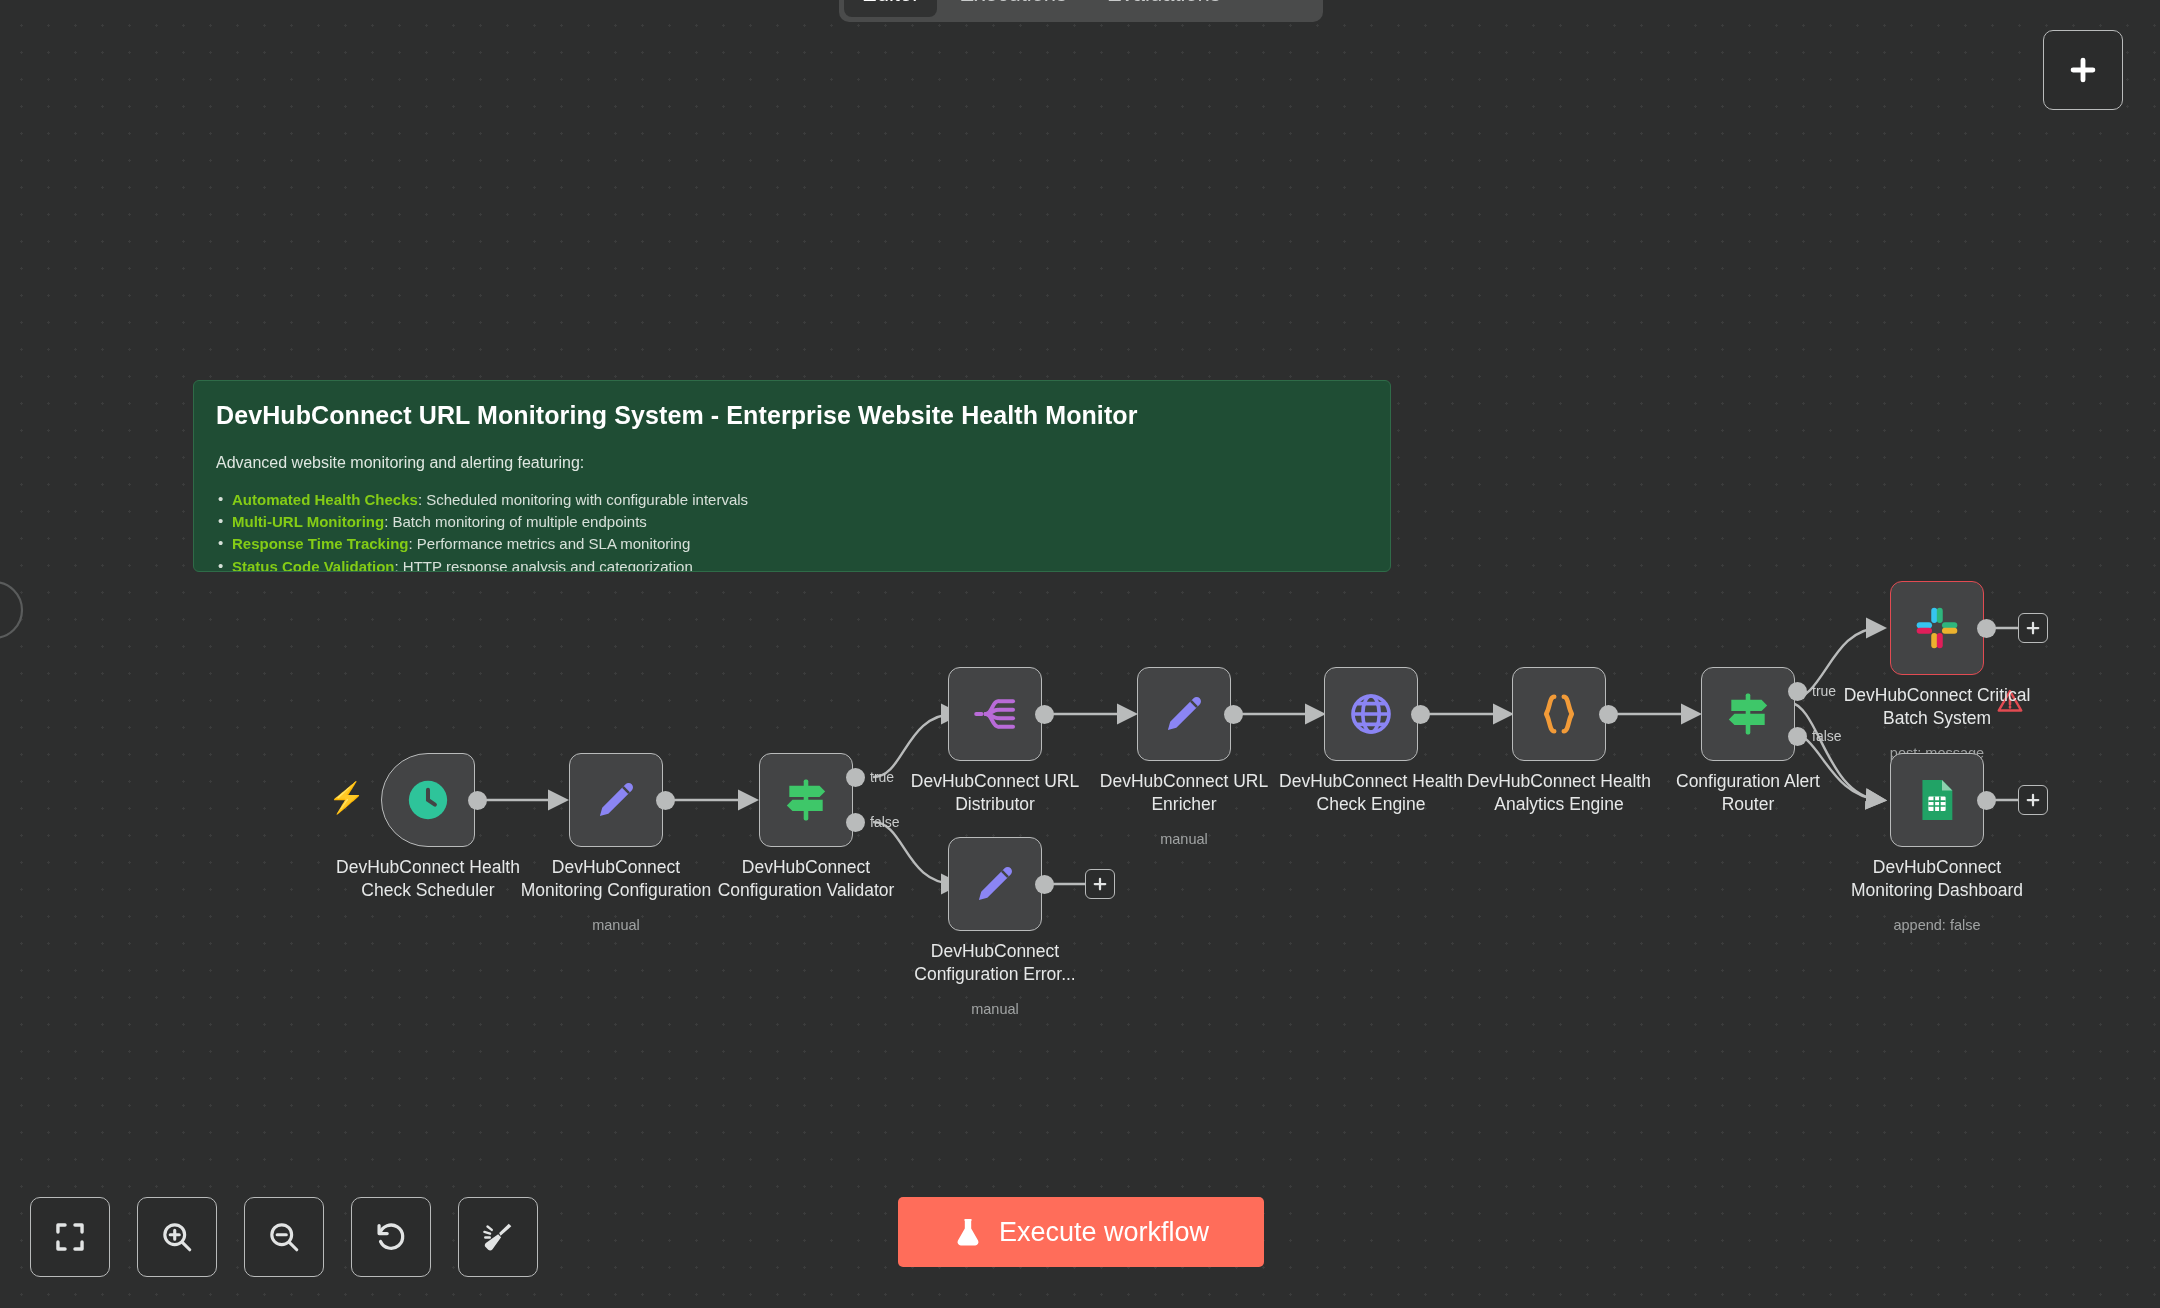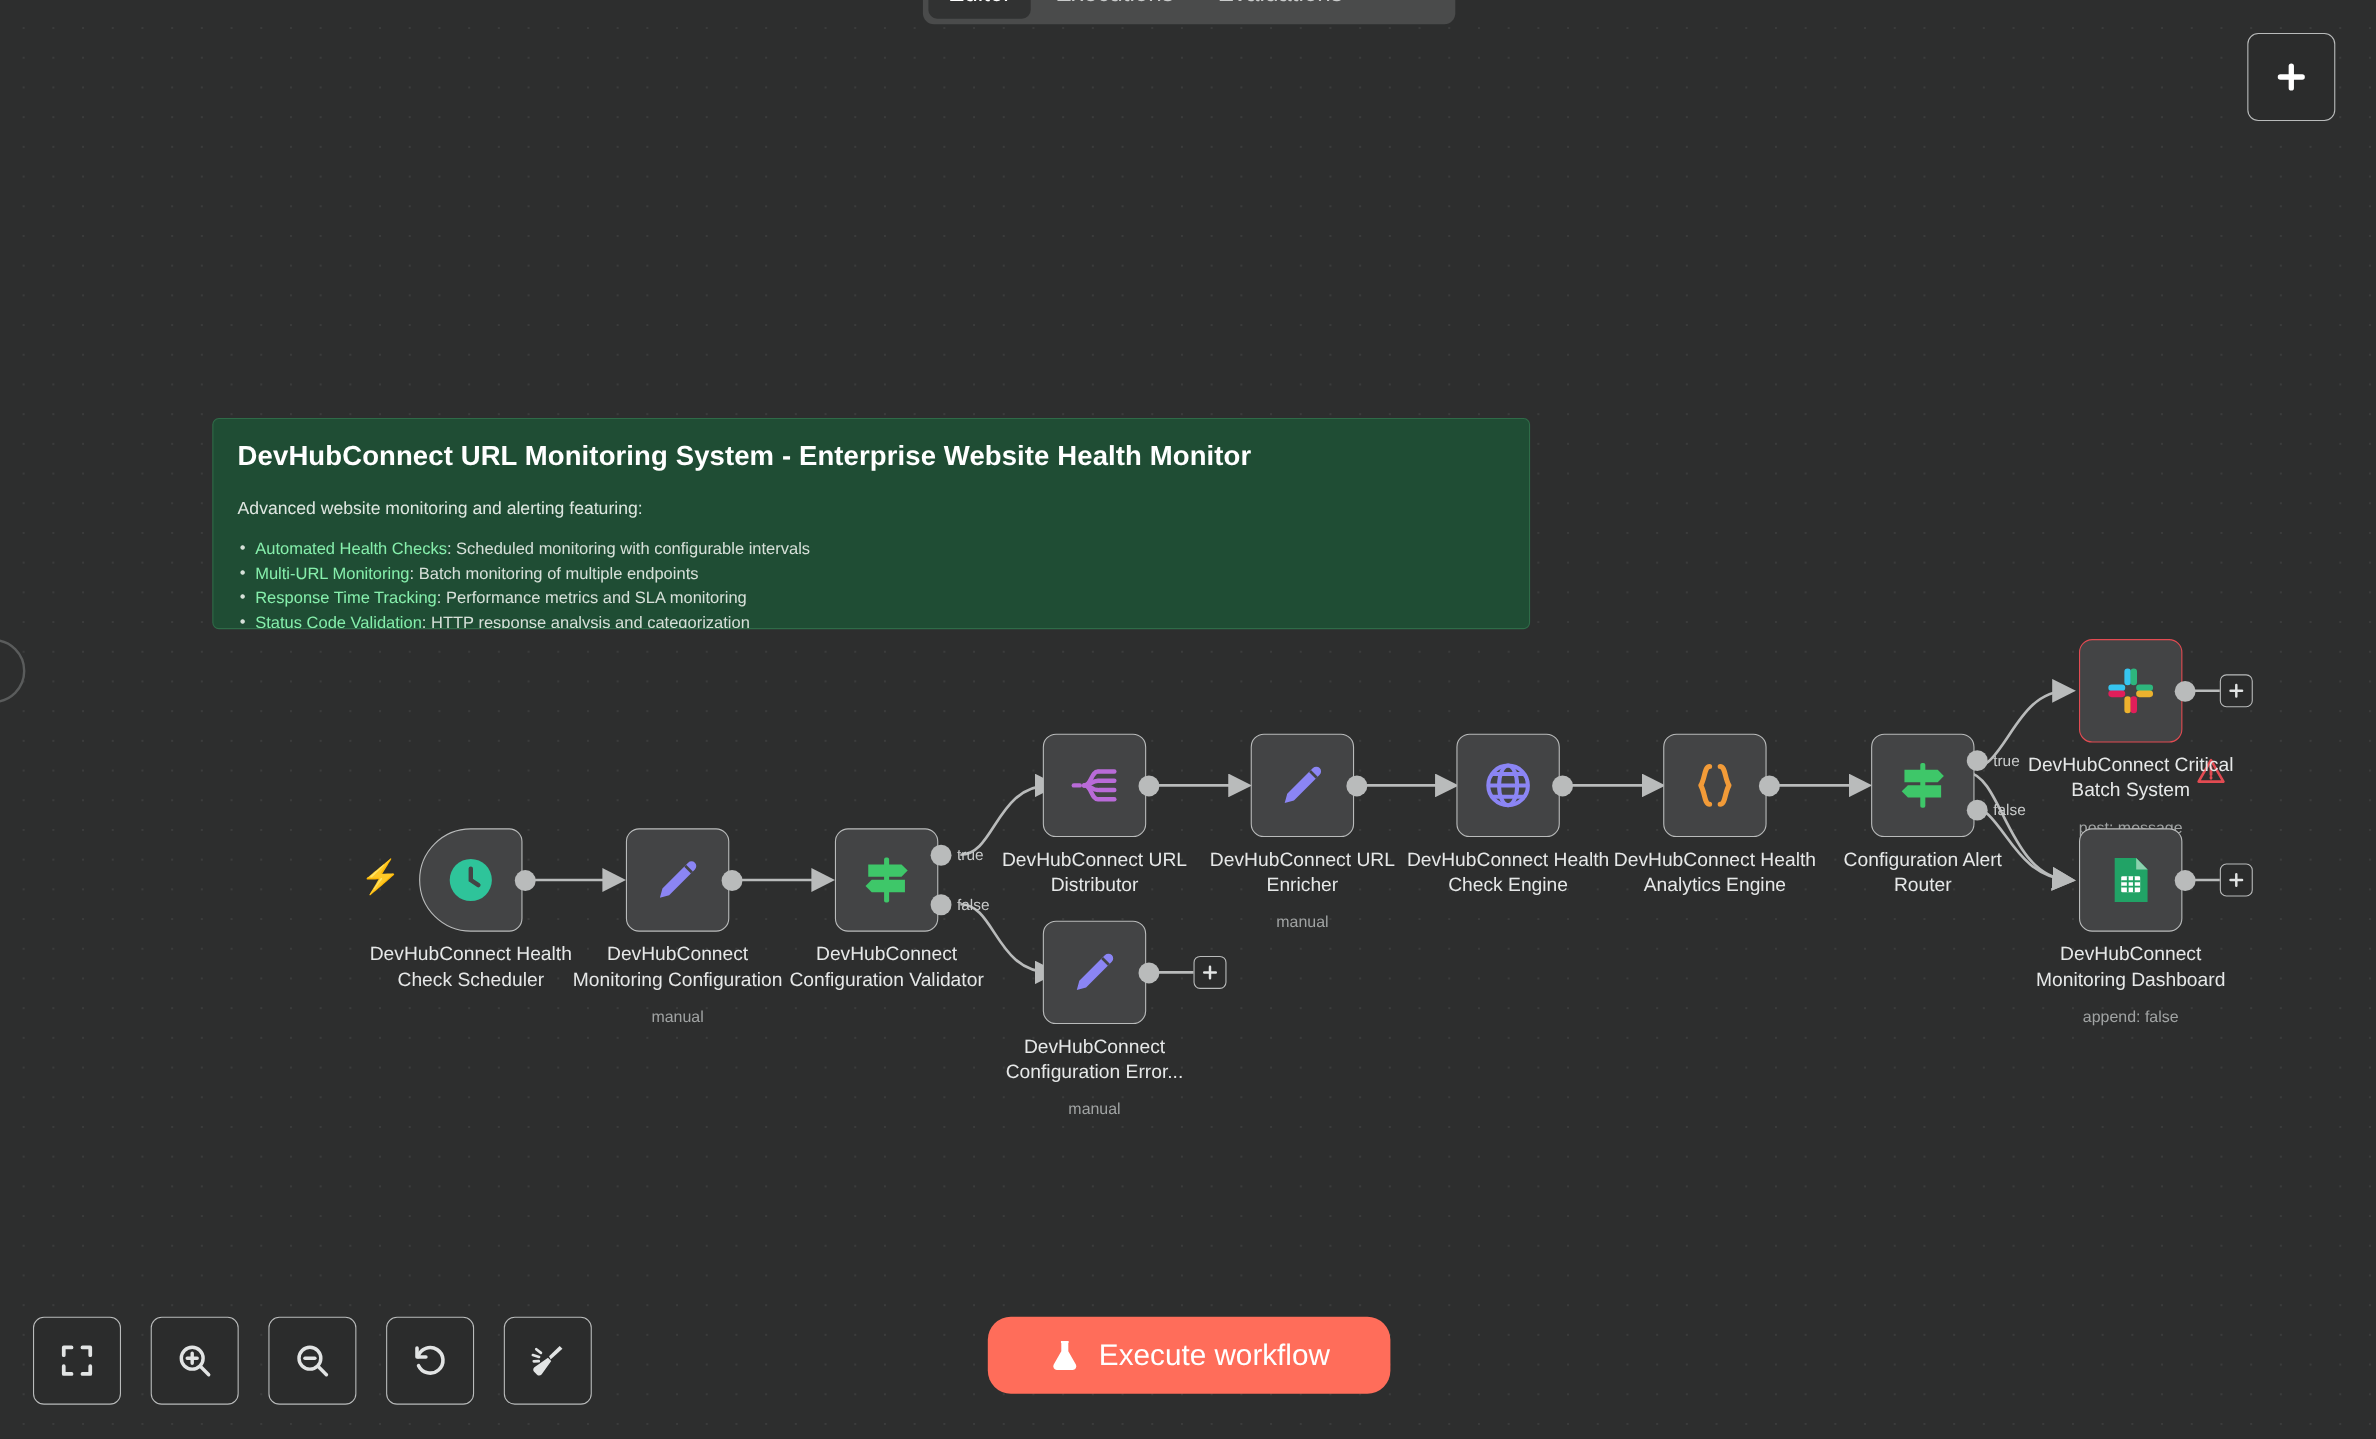--- a/index.html
+++ b/index.html
@@ -80,21 +80,21 @@
     line-height: 1.28;
     padding-left: 16px;
     position: relative;
     margin-bottom: 3px;
   }
   #sticky li::before {
     content: "•";
     position: absolute; left: 2px; top: -1px;
     color: #d7e0d9; font-size: 15px;
   }
-  #sticky li b { color: #86efac; font-weight: normal; }
+  #sticky li b { color: #84cc16; font-weight: bold; }
 
   
   .node {
     position: absolute;
     width: 0; height: 0;
   }
   .node .box {
     position: absolute;
     left: -47px; top: -47px;
     width: 94px; height: 94px;
@@ -174,21 +174,21 @@
     right: -40px; bottom: -40px;
     width: 26px; height: 26px;
   }
 
   
   #execute {
     position: absolute;
     left: 898px; top: 1197px;
     width: 366px; height: 70px;
     background: #ff6d5a;
-    border-radius: 21px;
+    border-radius: 5px;
     display: flex; align-items: center; justify-content: center;
     gap: 16px;
     color: #ffffff;
     font-size: 27px;
     z-index: 30;
   }
 
   svg { display: block; }
   .edge-layer { position: absolute; left: 0; top: 0; width: 2160px; height: 1308px; pointer-events: none; }
 </style>

